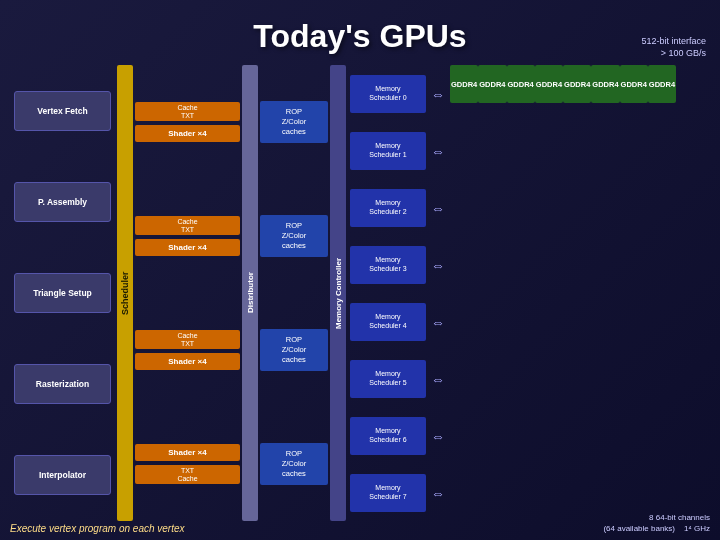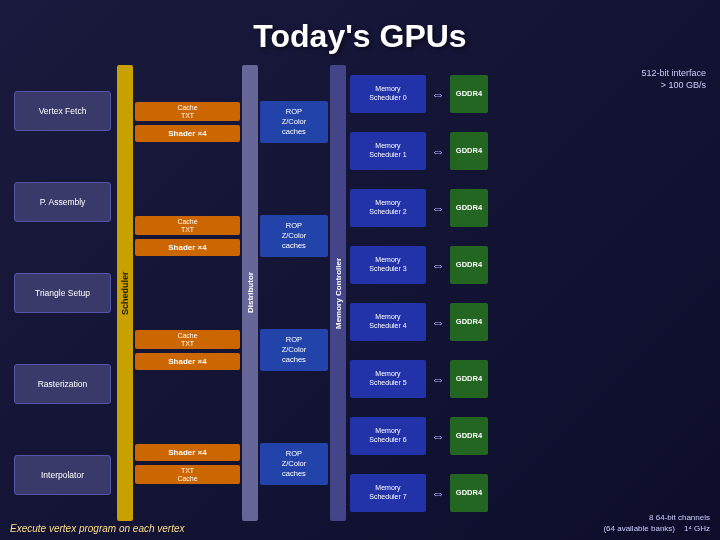--- a/index.html
+++ b/index.html
@@ -24,21 +24,21 @@
       text-align: center;
       color: white;
       font-size: 32px;
       font-weight: bold;
       padding: 8px 0 4px 0;
       text-shadow: 2px 2px 4px rgba(0,0,0,0.5);
     }
 
     .subtitle-right {
       position: absolute;
-      top: 68px;
+      top: 36px;
       right: 14px;
       color: #ccccff;
       font-size: 9px;
       text-align: right;
       line-height: 1.3;
     }
 
     .main-content {
       display: flex;
       flex-direction: row;
@@ -47,20 +47,21 @@
       position: relative;
     }
 
     
     .pipeline-col {
       display: flex;
       flex-direction: column;
       justify-content: space-around;
       width: 105px;
       padding: 2px 4px;
+      font-weight: bold;
     }
 
     .pipeline-item {
       background: #3a3a6a;
       color: white;
       font-size: 8.5px;
       text-align: center;
       padding: 5px 3px;
       border-radius: 3px;
       border: 1px solid #5555aa;
@@ -197,21 +198,21 @@
 
     .arrow-double {
       color: #aaaaff;
       font-size: 14px;
       line-height: 1;
     }
 
     
     .gddr4-col {
       display: flex;
-      flex-direction: column;
+      flex-direction: row;
       justify-content: space-around;
       width: 42px;
       padding: 2px 2px;
     }
 
     .gddr4-box {
       background: #226622;
       color: white;
       font-size: 7.5px;
       text-align: center;

